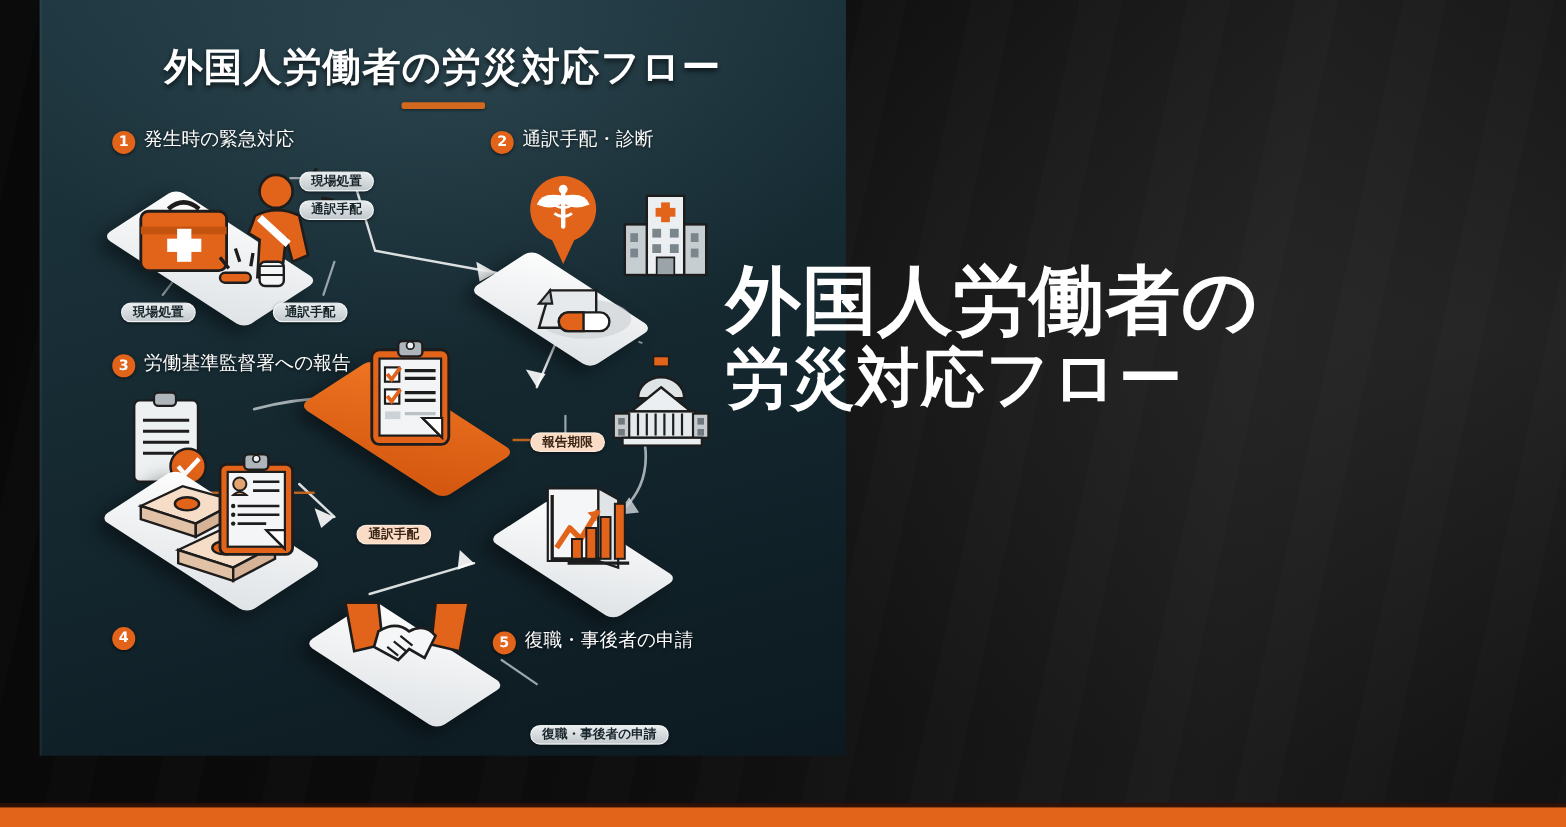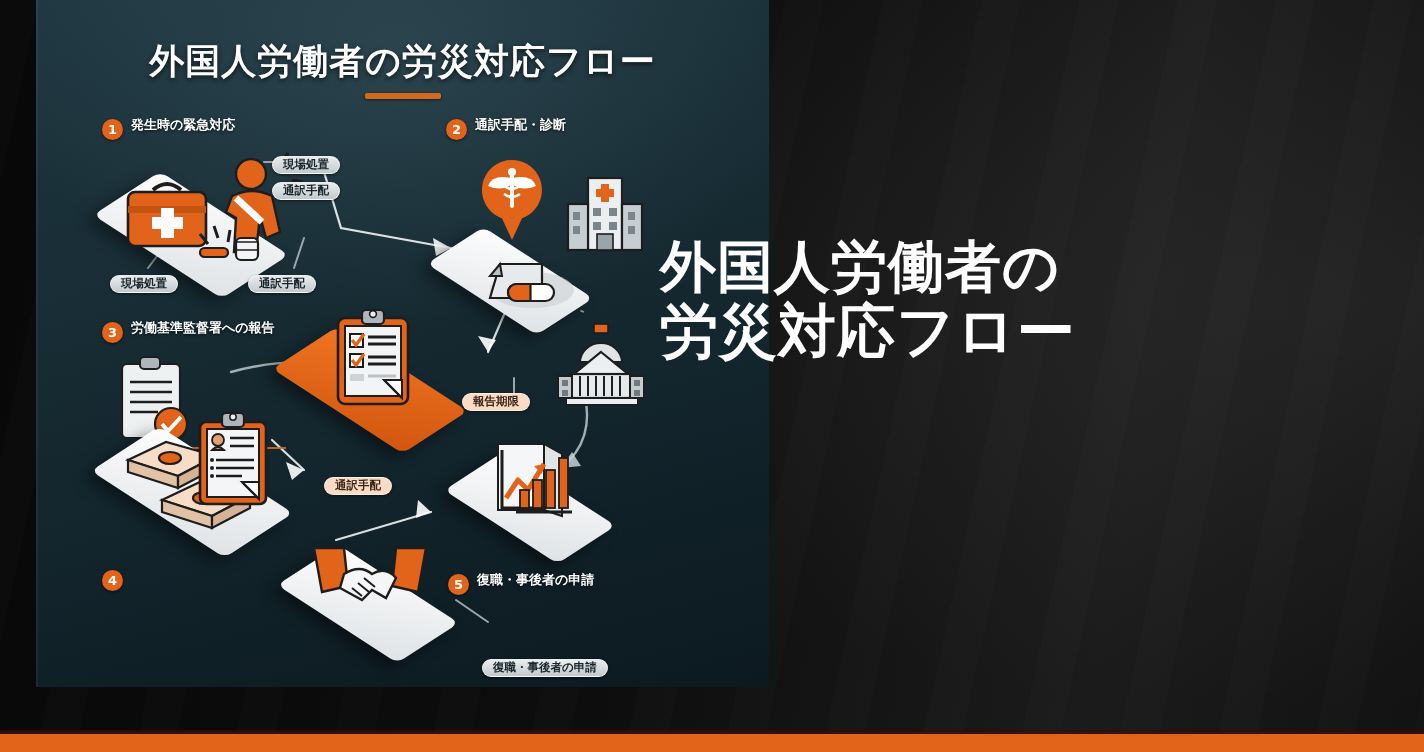--- a/index.html
+++ b/index.html
@@ -33,42 +33,42 @@
     text-shadow:0 2px 5px rgba(0,0,0,.65);}
   .p-underline{position:absolute;left:50%;transform:translateX(-50%);top:93px;
     width:76px;height:6px;background:#d2691e;border-radius:2px;
     box-shadow:0 1px 3px rgba(0,0,0,.5);}
 
   
   .step-head{position:absolute;display:flex;align-items:flex-start;gap:8px;}
   .badge{width:21px;height:21px;border-radius:50%;background:#e2631a;color:#fff;
     font-size:13px;font-weight:bold;display:flex;align-items:center;justify-content:center;
     flex:0 0 auto;margin-top:2px;box-shadow:0 1px 3px rgba(0,0,0,.6);}
-  .step-label{color:#fff;font-size:13px;font-weight:bold;line-height:1.22;
+  .step-label{color:#fff;font-size:17px;font-weight:normal;line-height:1.22;
     text-shadow:0 1px 3px rgba(0,0,0,.7);white-space:pre-line;}
 
   .s1{left:66px;top:117px;}
   .s2{left:410px;top:117px;}
   .s3{left:66px;top:320px;}
   .s4{left:66px;top:568px;}
   .s5{left:412px;top:572px;}
 
   
   .pill{position:absolute;border-radius:11px;font-size:11.5px;font-weight:bold;
     padding:1px 10px;white-space:nowrap;line-height:1.2;}
   .pill-gray{background:linear-gradient(#e9edef,#c2c9cd);color:#17242a;
     border:1px solid rgba(255,255,255,.65);box-shadow:0 1px 3px rgba(0,0,0,.55);}
   .pill-peach{background:#fadcc6;color:#3a2516;
     border:1px solid rgba(255,255,255,.45);box-shadow:0 1px 3px rgba(0,0,0,.5);}
 
   .pill-a{left:236px;top:156px;}
   .pill-b{left:236px;top:182px;}
   .pill-c{left:74px;top:275px;}
   .pill-d{left:212px;top:275px;}
-  .pill-e{left:426px;top:393px;}
+  .pill-e{left:446px;top:393px;}
   .pill-f{left:288px;top:477px;}
   .pill-g{left:446px;top:616px;margin-top:43px;}
 
   
   .wires{position:absolute;left:0;top:0;width:608px;height:687px;}
 
   
   .slab{position:absolute;}
   .slab .top{position:absolute;left:0;top:0;width:100%;height:100%;
     background:linear-gradient(150deg,#fdfdfd,#dfe3e6);
@@ -328,19 +328,19 @@
     <div class="pill pill-gray pill-b">通訳手配</div>
     <div class="pill pill-gray pill-c">現場処置</div>
     <div class="pill pill-gray pill-d">通訳手配</div>
     <div class="pill pill-peach pill-e">報告期限</div>
     <div class="pill pill-peach pill-f">通訳手配</div>
     <div class="pill pill-gray pill-g">復職・事後者の申請</div>
   </div>
   <div class="panel-edge"></div>
 
   <div style="position:absolute;left:660px;top:236px;width:760px;">
-    <div style="color:#fff;font-size:56px;font-weight:bold;line-height:1.12;letter-spacing:1px;">外国人労働者の</div>
+    <div style="color:#fff;font-size:68px;font-weight:bold;line-height:1.12;letter-spacing:1px;">外国人労働者の</div>
     <div style="color:#fff;font-size:58px;font-weight:bold;line-height:1.12;letter-spacing:1px;">労災対応フロー</div>
   </div>
 
   <div class="bottom-bar-shadow"></div>
   <div class="bottom-bar"></div>
 </div>
 
 </body></html>

